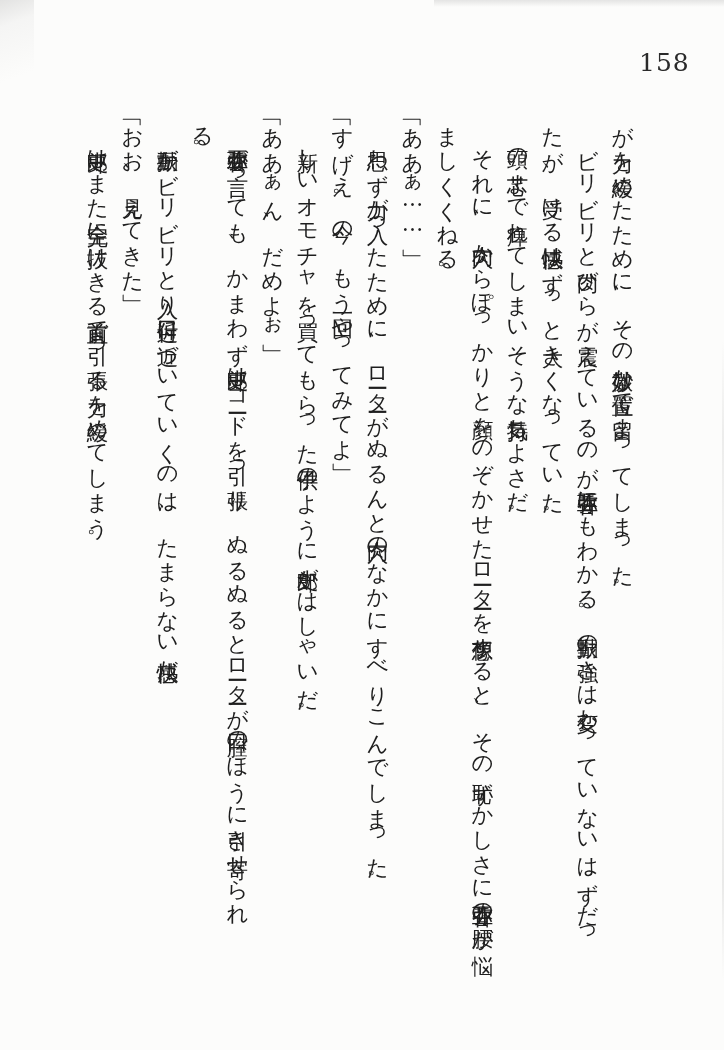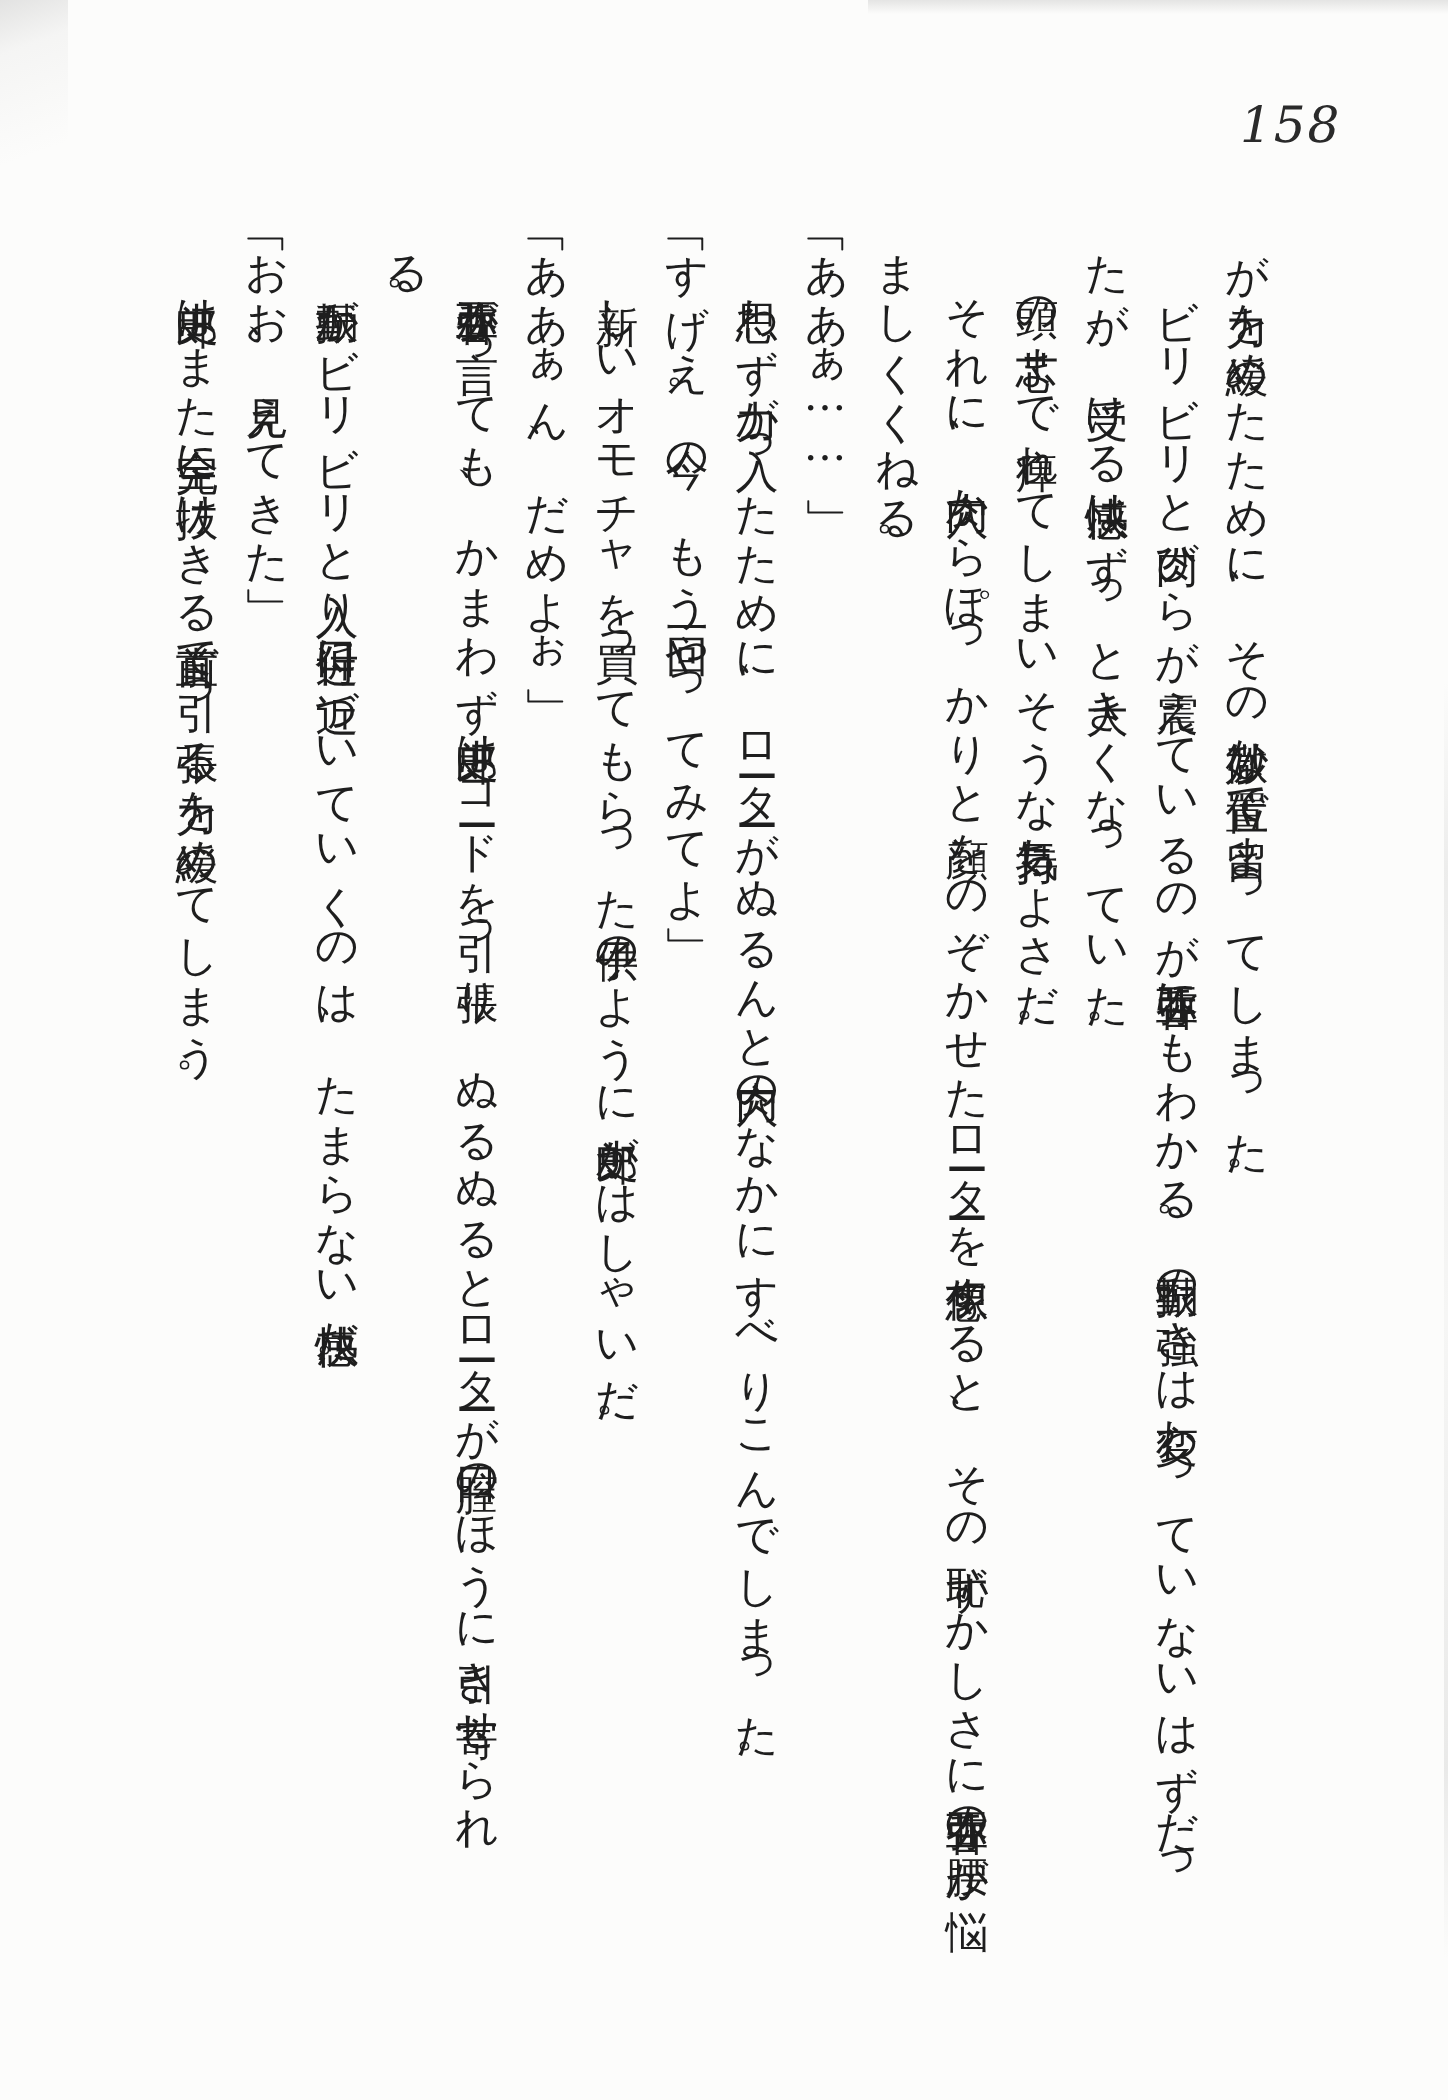--- a/index.html
+++ b/index.html
@@ -42,24 +42,23 @@
       rgba(100,100,100,0) 0%,
       rgba(100,100,100,0.10) 15%,
       rgba(100,100,100,0.04) 50%,
       rgba(100,100,100,0.12) 85%,
       rgba(100,100,100,0) 100%);
     pointer-events: none;
   }
   .page-number {
     position: absolute;
     top: 48px;
-    left: 620px;
+    left: 639px;
     width: 42px;
     font-family: "DejaVu Serif", serif;
-    font-style: italic;
     font-size: 25px;
     letter-spacing: 1px;
     color: #2a2a2a;
     text-align: left;
   }
   .text-block {
     position: absolute;
     top: 112px;
     right: 84px;
     width: 560px;

